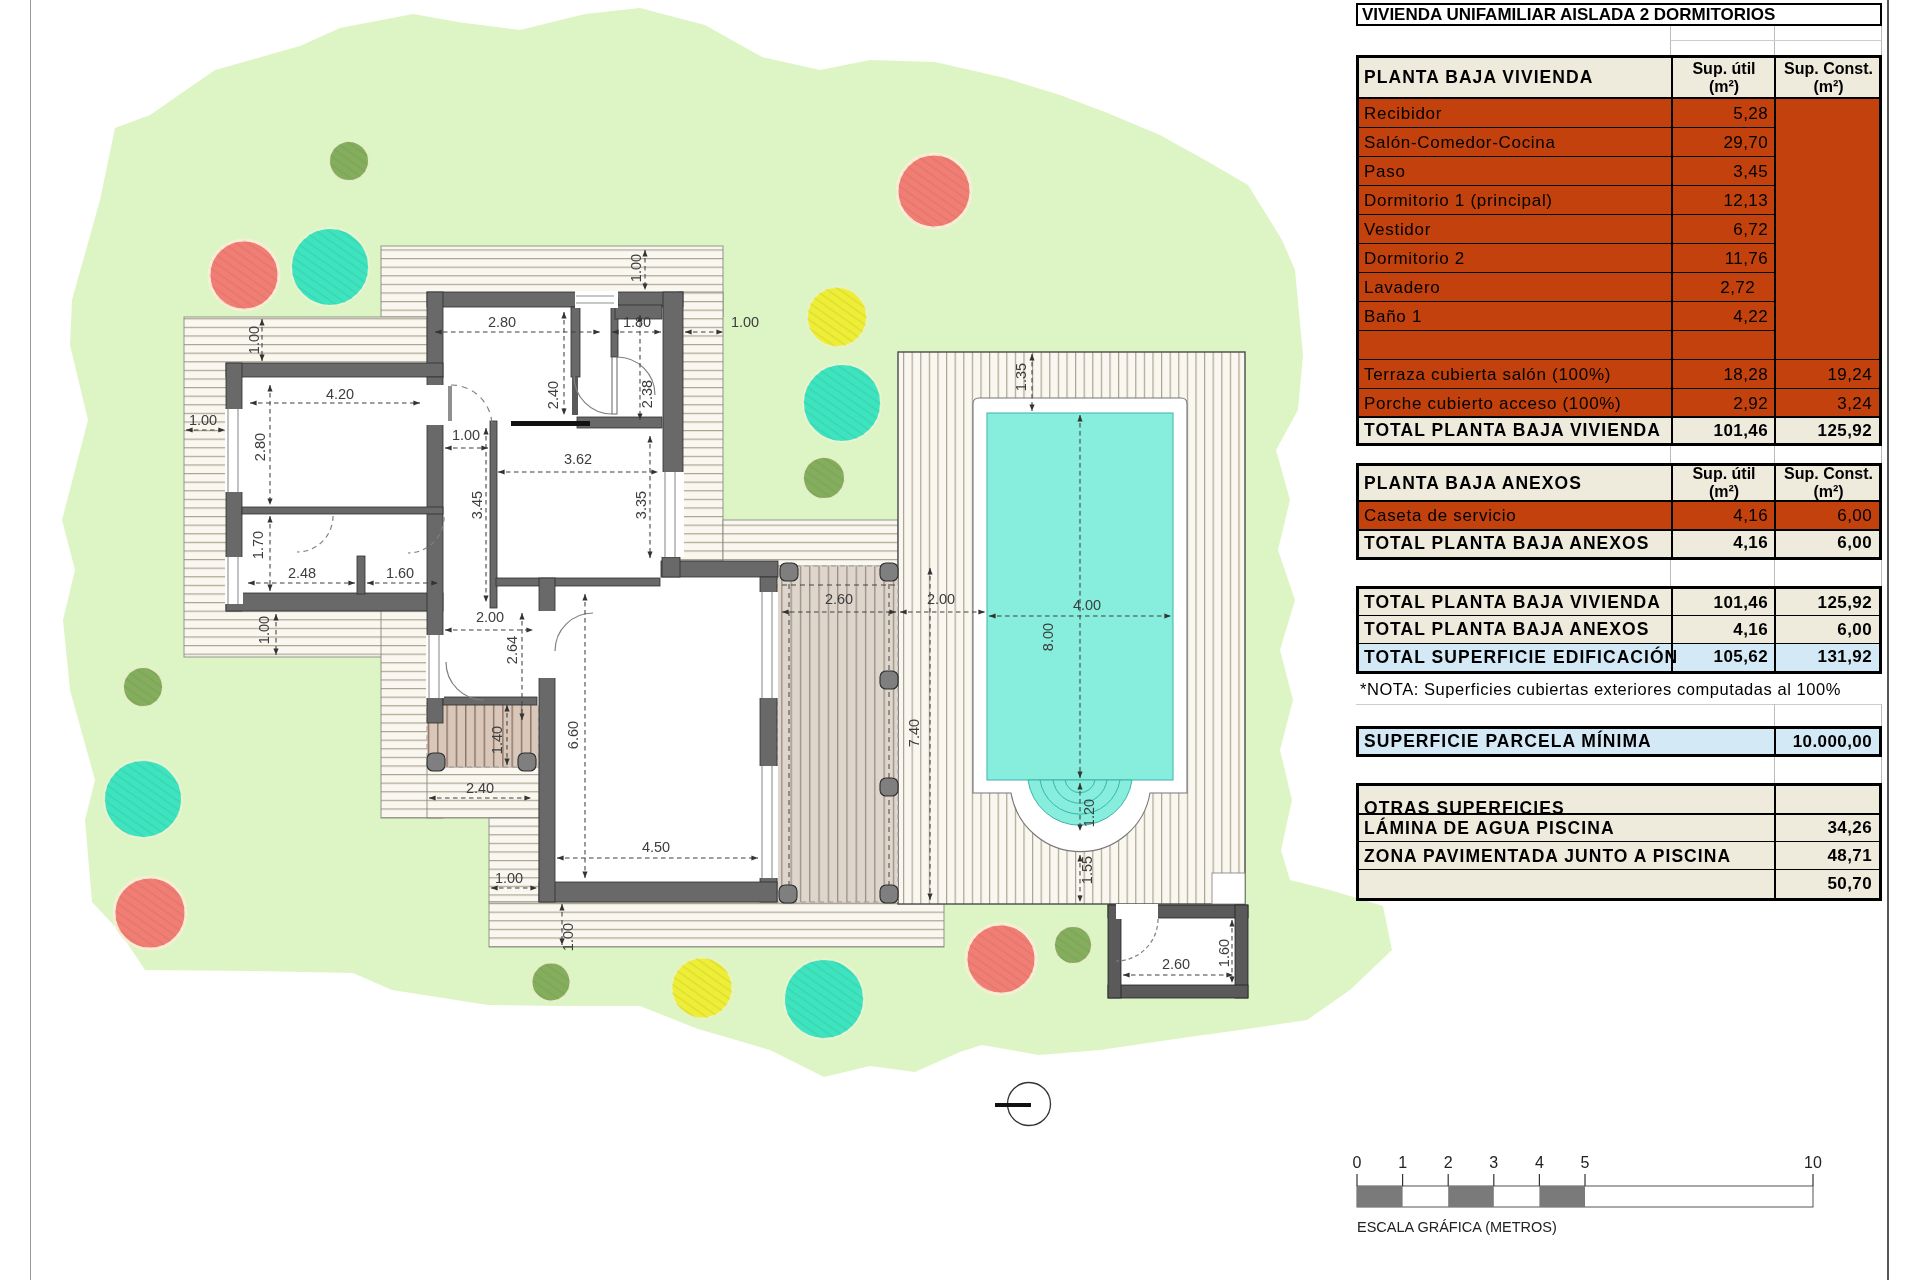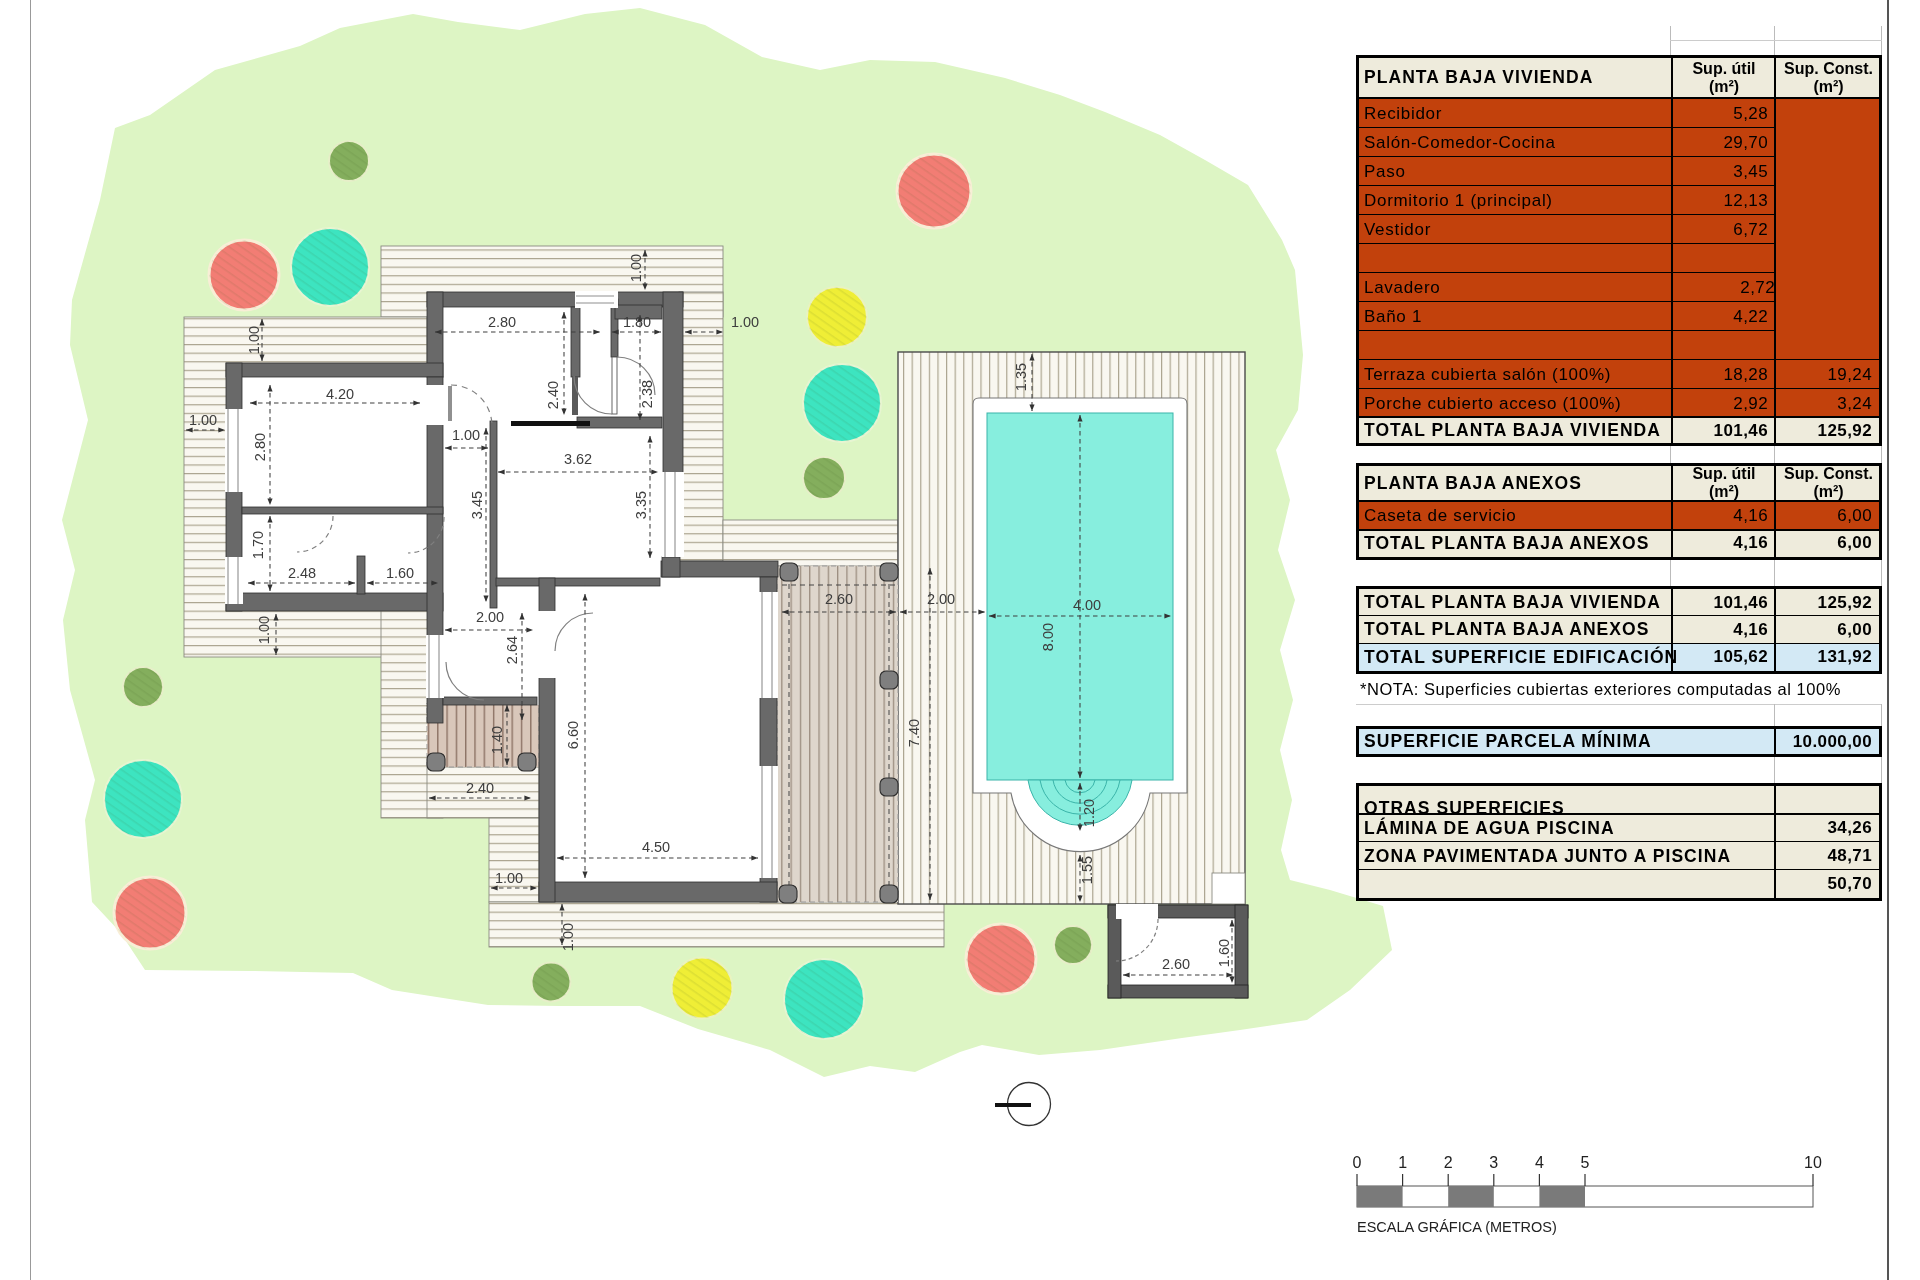--- a/index.html
+++ b/index.html
@@ -303,20 +303,23 @@
     <text x="1448.2" y="1168">2</text>
     <text x="1493.8" y="1168">3</text>
     <text x="1539.4" y="1168">4</text>
     <text x="1585" y="1168">5</text>
     <text x="1813" y="1168">10</text>
   </g>
   <text x="1357" y="1232" fill="#222" font-size="14.5" font-family="Liberation Sans,sans-serif">ESCALA GRÁFICA (METROS)</text>
 </g>
 </svg>
 
+<div style="position:absolute;left:1356px;top:3px;width:526px;height:23px;border:2px solid #000;box-sizing:border-box;">
+  <div style="position:absolute;left:4px;top:0;bottom:0;display:flex;align-items:center;font-weight:bold;font-size:17px;white-space:nowrap;">VIVIENDA UNIFAMILIAR AISLADA 2 DORMITORIOS</div>
+</div>
 <div style="position:absolute;left:1670px;top:26px;width:1px;height:29px;background:#bbb;"></div>
 <div style="position:absolute;left:1774px;top:26px;width:1px;height:29px;background:#bbb;"></div>
 <div style="position:absolute;left:1881px;top:26px;width:1px;height:29px;background:#bbb;"></div>
 <div style="position:absolute;left:1670px;top:40px;width:212px;height:1px;background:#ccc;"></div>
 <div class="tbl" style="left:1356px;top:55px;width:526px;height:391px;">
 <div class="row beige" style="top:0;height:39px;">
         <div class="lab b">PLANTA BAJA VIVIENDA</div>
         <div style="position:absolute;left:315px;width:100px;top:0;bottom:0;display:flex;align-items:center;justify-content:center;text-align:center;font-weight:bold;font-size:16px;line-height:18px;">Sup. útil<br>(m²)</div>
         <div style="position:absolute;left:419px;right:0;top:0;bottom:0;display:flex;align-items:center;justify-content:center;text-align:center;font-weight:bold;font-size:16px;line-height:18px;">Sup. Const.<br>(m²)</div>
       </div>
@@ -334,23 +337,27 @@
         <div class="v2" style="left:315px;width:94px;">3,45</div>
       </div>
 <div class="row" style="top:128.0px;height:29.0px;">
         <div class="lab">Dormitorio 1 (principal)</div>
         <div class="v2" style="left:315px;width:94px;">12,13</div>
       </div>
 <div class="row" style="top:157.0px;height:29.0px;">
         <div class="lab">Vestidor</div>
         <div class="v2" style="left:315px;width:94px;">6,72</div>
       </div>
+<div class="row" style="top:186.0px;height:29.0px;">
+        <div class="lab">Dormitorio 2</div>
+        <div class="v2" style="left:315px;width:94px;">11,76</div>
+      </div>
 <div class="row" style="top:215.0px;height:29.0px;">
         <div class="lab">Lavadero</div>
-        <div class="v2" style="left:322px;width:94px;">2,72</div>
+        <div class="v2" style="left:302px;width:94px;">2,72</div>
       </div>
 <div class="row" style="top:244.0px;height:29.0px;">
         <div class="lab">Baño 1</div>
         <div class="v2" style="left:315px;width:94px;">4,22</div>
       </div>
 <div class="row" style="top:302.0px;height:29.0px;">
         <div class="lab">Terraza cubierta salón (100%)</div>
         <div class="v2" style="left:315px;width:94px;">18,28</div>
         <div class="v2" style="left:419px;right:7px;">19,24</div>
       </div>

